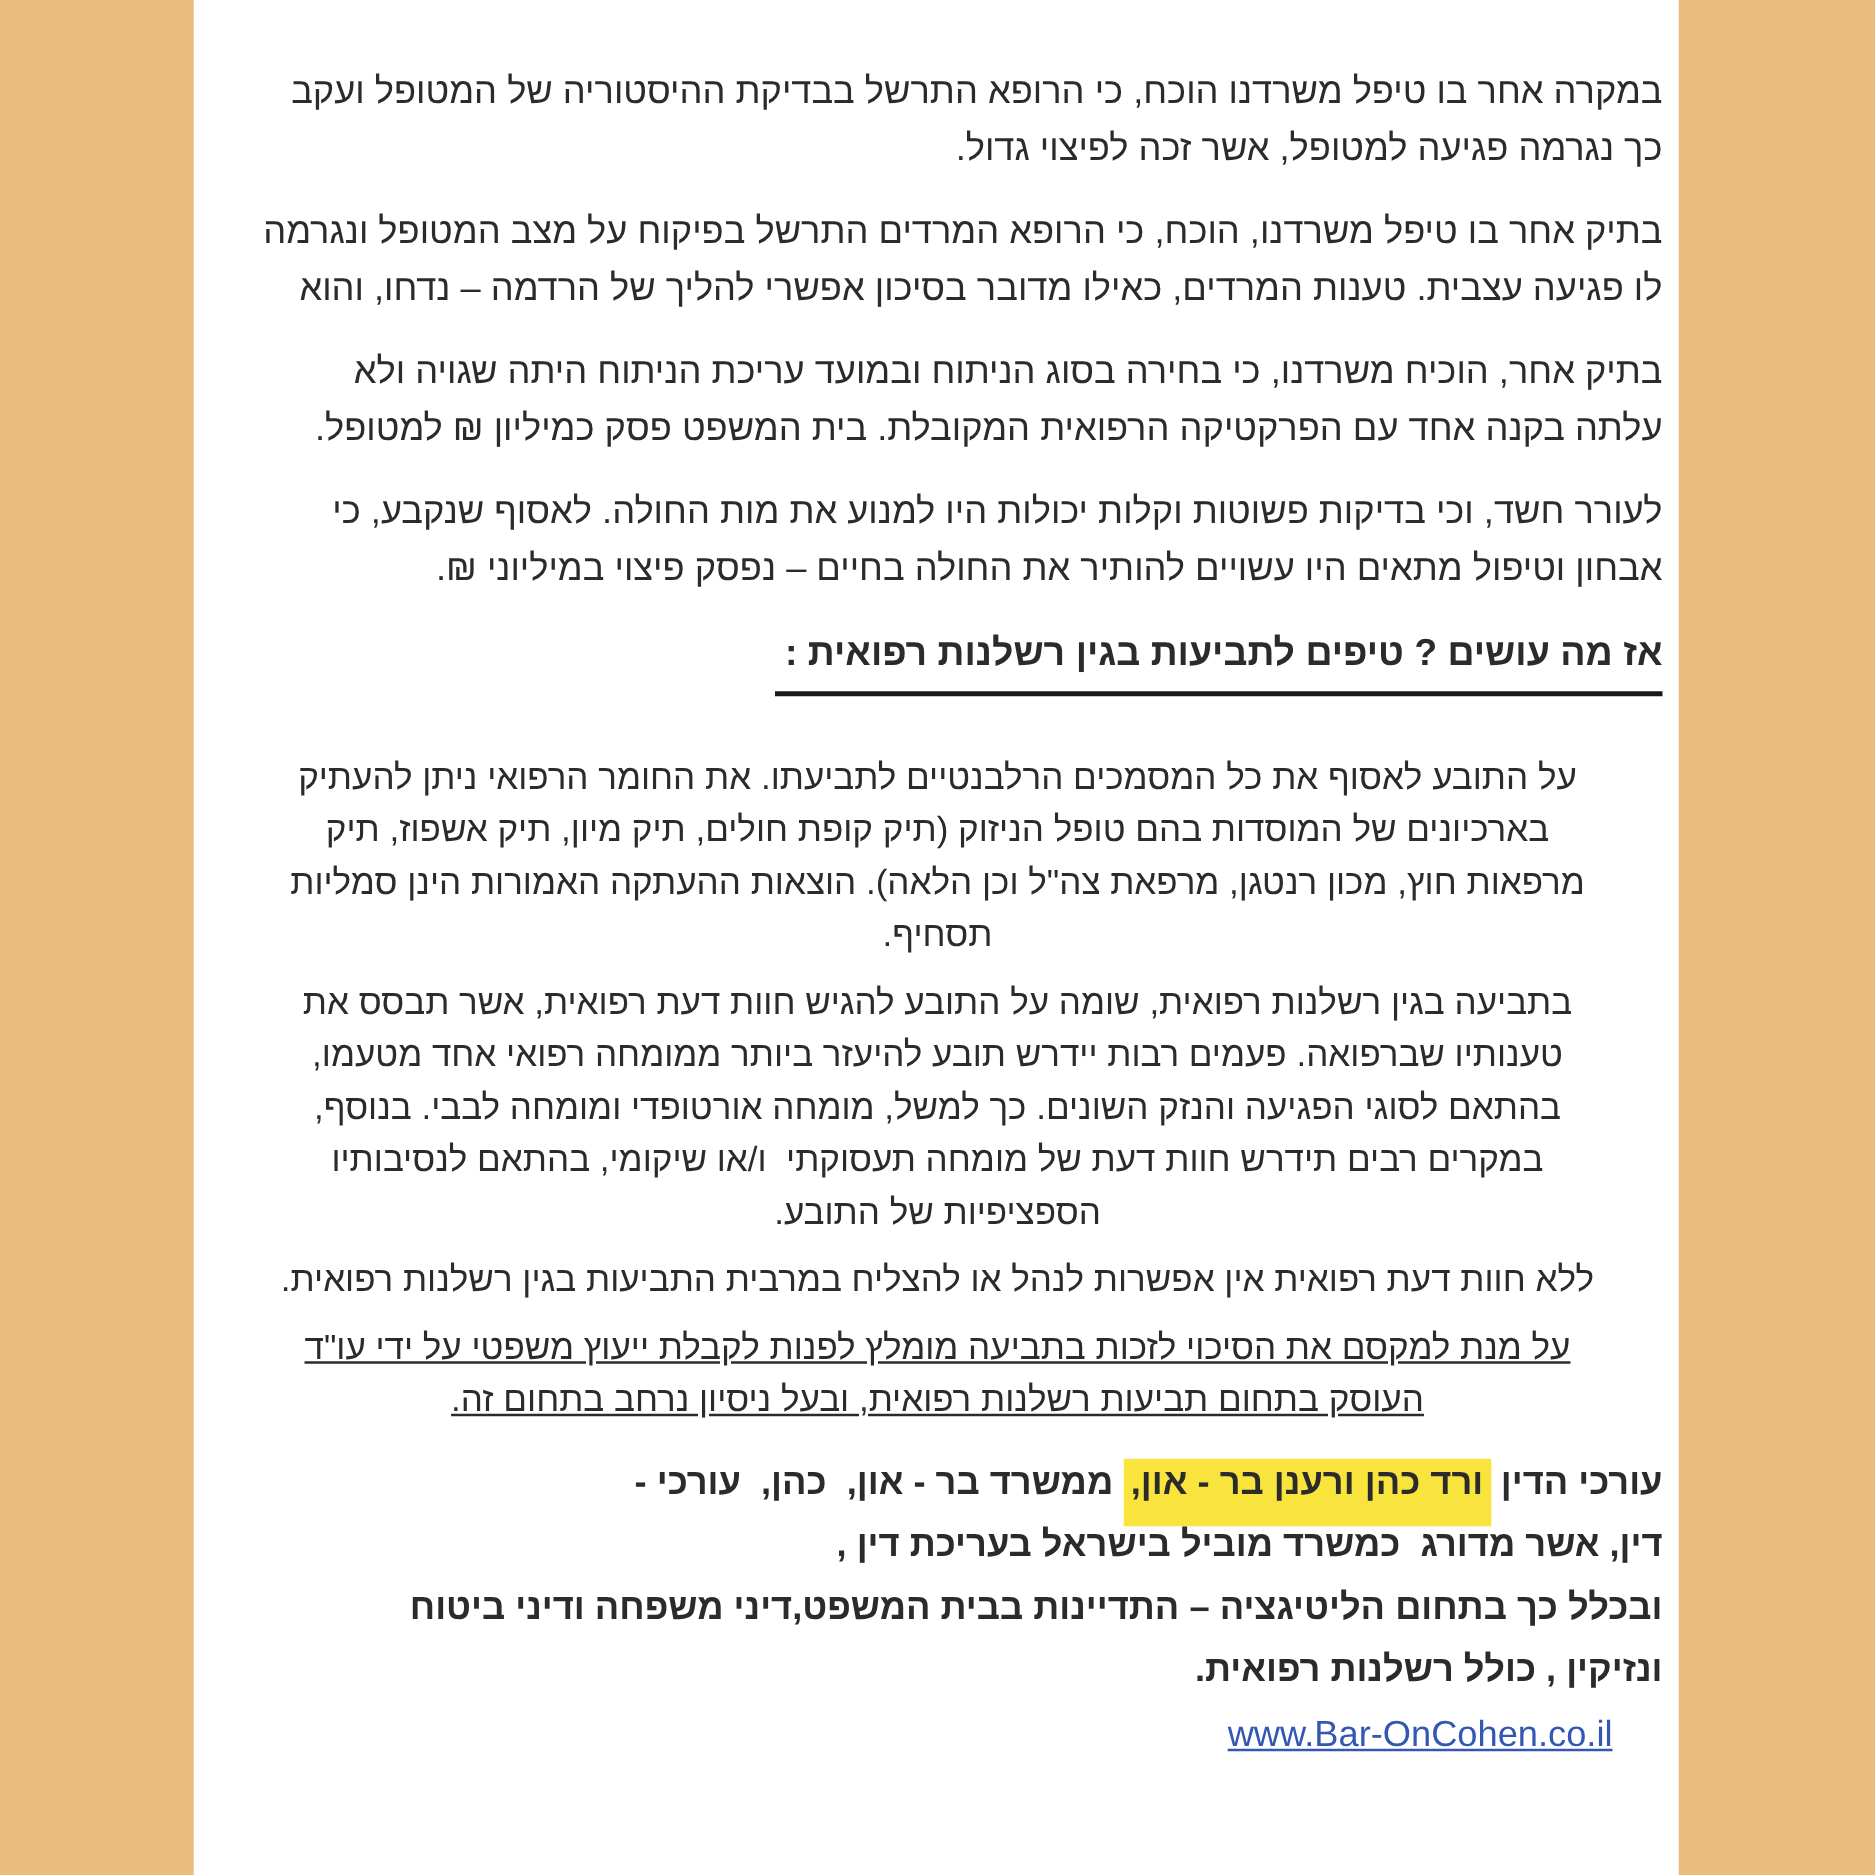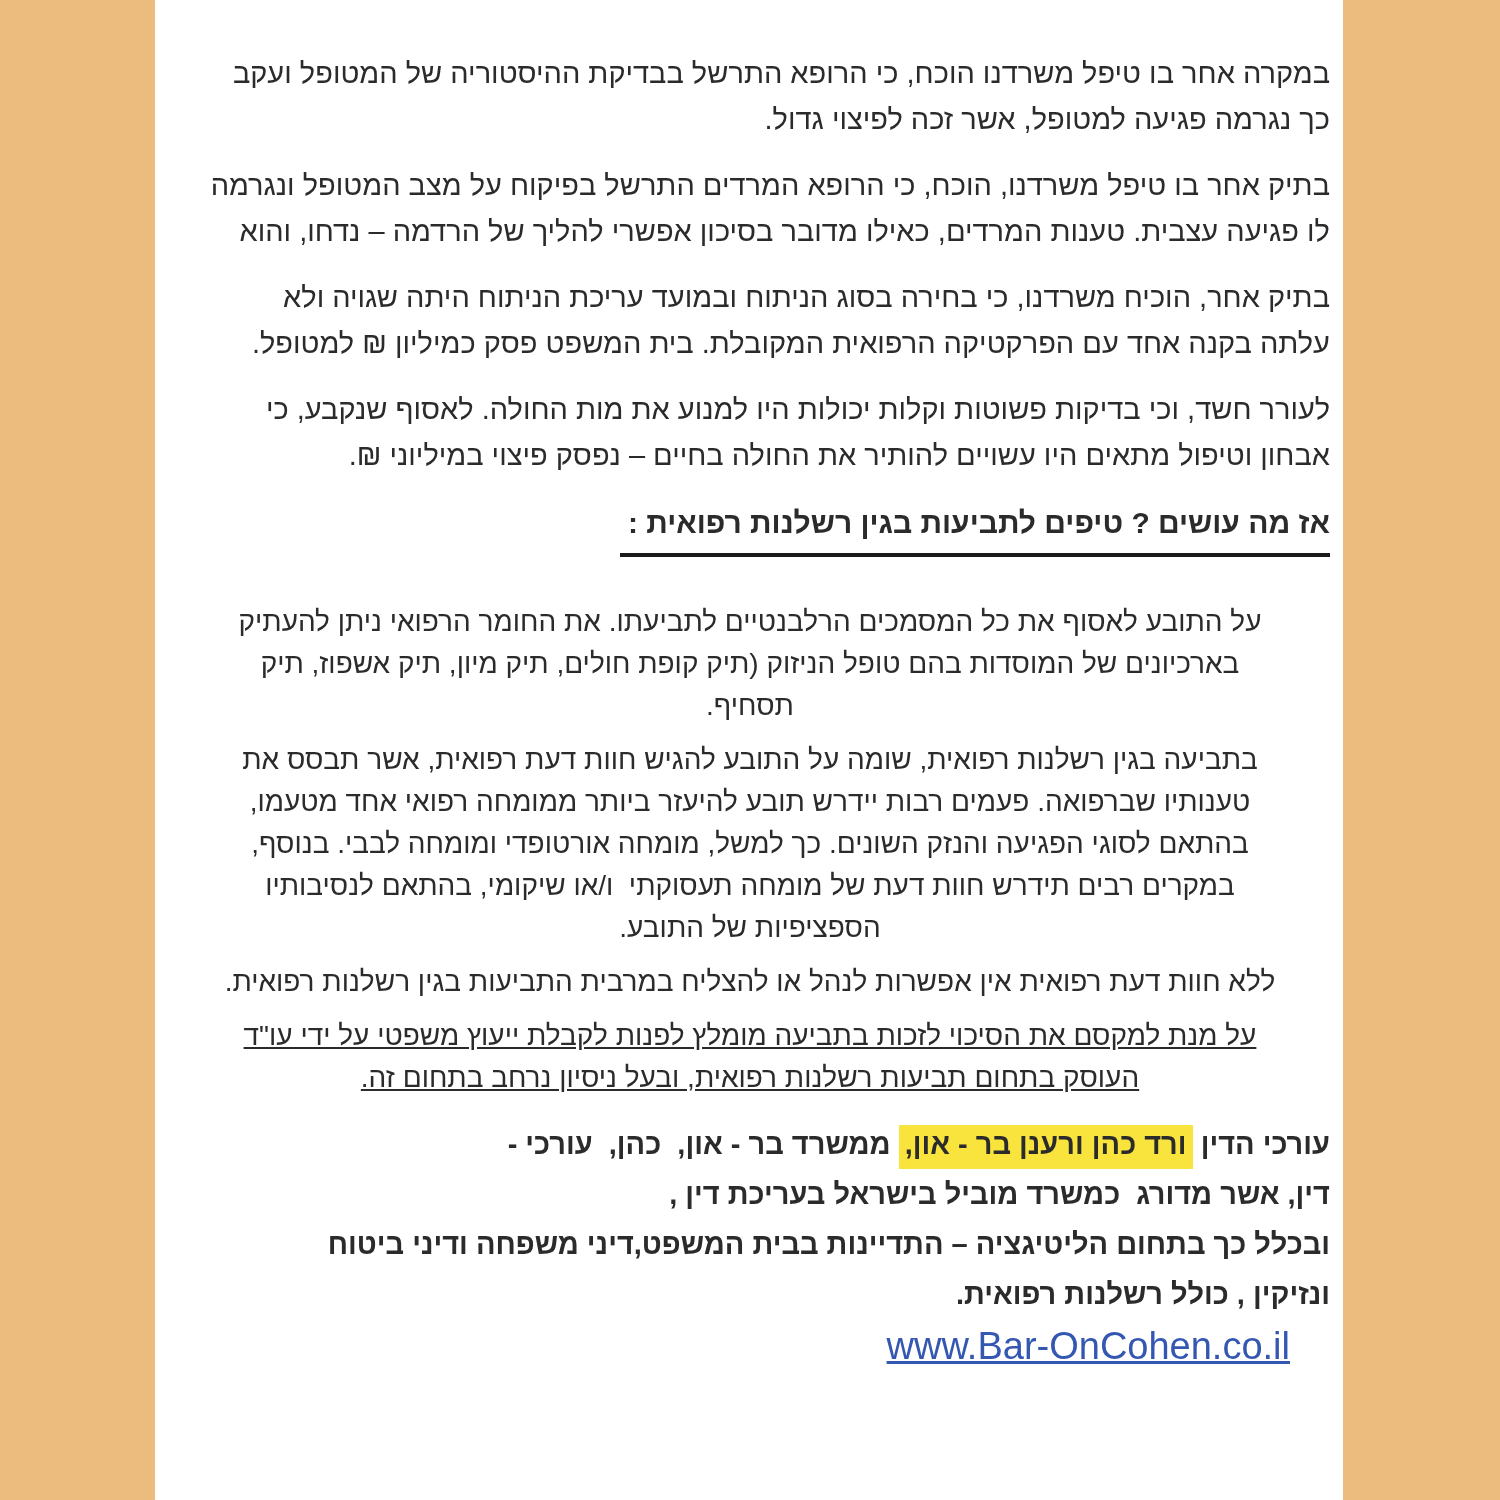--- a/index.html
+++ b/index.html
@@ -20,23 +20,23 @@
     font-size:29px;line-height:46px;
   }
   .ln{display:block;white-space:pre-wrap;}
   .para{margin:0 0 20px;}
   .para.p4{margin-bottom:14px;}
   .heading{margin:22px 0 44px;font-weight:bold;font-size:30px;line-height:46px;}
   .heading-text{display:inline-block;border-bottom:4px solid var(--heading_underline,#1a1a1a);padding-bottom:7px;padding-left:8px;}
   .tips .para{font-size:28px;line-height:42px;margin-bottom:12px;text-align:center;}
   .tips .para.p8{margin-bottom:20px;text-decoration:underline;}
   .law{font-weight:bold;font-size:29px;line-height:50px;margin:0;}
-  mark.hl{background:var(--highlight,#f8e43c);color:inherit;padding:3px 6px 9px;}
+  mark.hl{background:var(--highlight,#f8e43c);color:inherit;padding:3px 6px 19px;}
   .link-row{margin:4px 40px 0 0;text-align:right;}
-  .link-row a{color:var(--link,#3457b2);text-decoration:underline;font-size:38px;font-weight:normal;direction:ltr;unicode-bidi:embed;}
+  .link-row a{color:var(--link,#3457b2);text-decoration:underline;font-size:29px;font-weight:normal;direction:ltr;unicode-bidi:embed;}
 </style>
 </head>
 <body>
 
 <div class="canvas">
   <div class="side-border left"></div>
   <div class="side-border right"></div>
 
   <div class="doc">
 
@@ -61,20 +61,21 @@
     </p>
 
     <h2 class="heading">
       <span class="heading-text">אז מה עושים ? טיפים לתביעות בגין רשלנות רפואית :</span>
     </h2>
 
     <div class="tips">
       <p class="para">
         <span class="ln">על התובע לאסוף את כל המסמכים הרלבנטיים לתביעתו. את החומר הרפואי ניתן להעתיק</span>
         <span class="ln">בארכיונים של המוסדות בהם טופל הניזוק (תיק קופת חולים, תיק מיון, תיק אשפוז, תיק</span>
+        <span class="ln">מרפאות חוץ, מכון רנטגן, מרפאת צה"ל וכן הלאה). הוצאות ההעתקה האמורות הינן סמליות</span>
         <span class="ln">תסחיף.</span>
       </p>
 
       <p class="para">
         <span class="ln">בתביעה בגין רשלנות רפואית, שומה על התובע להגיש חוות דעת רפואית, אשר תבסס את</span>
         <span class="ln">טענותיו שברפואה. פעמים רבות יידרש תובע להיעזר ביותר ממומחה רפואי אחד מטעמו,</span>
         <span class="ln">בהתאם לסוגי הפגיעה והנזק השונים. כך למשל, מומחה אורטופדי ומומחה לבבי. בנוסף,</span>
         <span class="ln">במקרים רבים תידרש חוות דעת של מומחה תעסוקתי  ו/או שיקומי, בהתאם לנסיבותיו</span>
         <span class="ln">הספציפיות של התובע.</span>
       </p>

